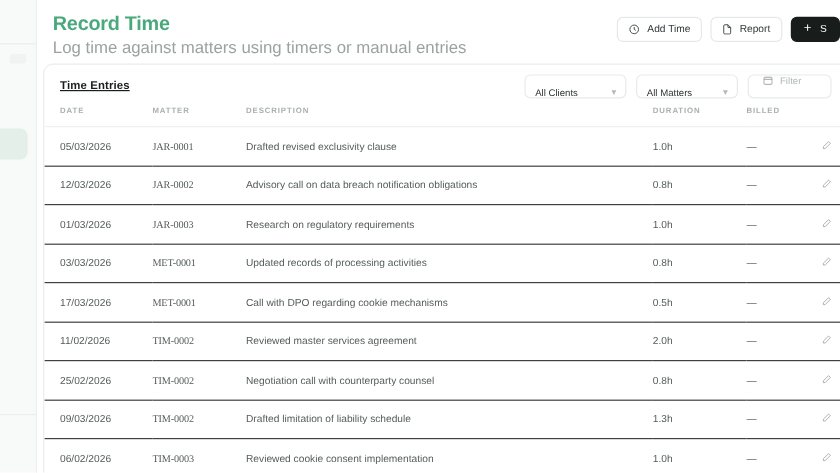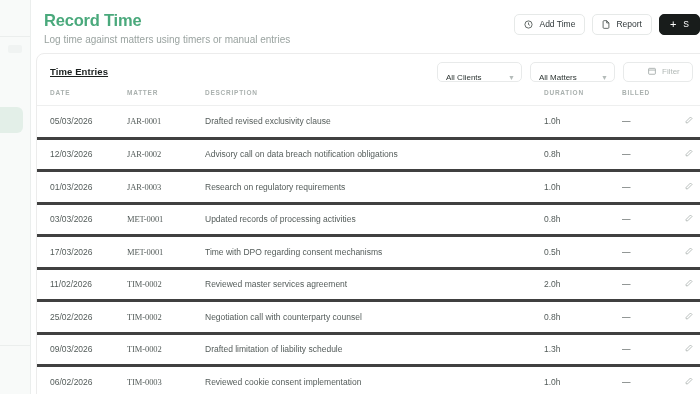--- a/index.html
+++ b/index.html
@@ -83,21 +83,21 @@
 
   .page-title {
     font-size: 16.5px;
     font-weight: bold;
     color: #4aa97c;
     letter-spacing: -0.2px;
     line-height: 19px;
   }
 
   .page-subtitle {
-    font-size: 10px;
+    font-size: 14px;
     color: #9aa3a0;
     margin-top: 4px;
     line-height: 11px;
   }
 
   .header-actions {
     display: flex;
     align-items: center;
     gap: 7px;
     padding-right: 0;
@@ -187,25 +187,25 @@
   }
   .select .chev {
     color: #b4bbb9;
     font-size: 7px;
     line-height: 1;
     margin-left: 4px;
   }
 
   .date-filter {
     display: inline-flex;
-    align-items: center;
+    align-items: flex-start;
     gap: 6px;
     width: 70px;
     height: 20px;
-    padding: 0 24px;
+    padding: 0 12px;
     border: 1px solid #e8eaea;
     border-radius: 5px;
     background: #ffffff;
     font-size: 8px;
     color: #b2b9b7;
     cursor: pointer;
     overflow: hidden;
     white-space: nowrap;
   }
 
@@ -224,21 +224,21 @@
     text-transform: uppercase;
     text-align: left;
     padding: 0 0 9px 0;
     border-bottom: 1px solid #eeefef;
   }
 
   .table tbody td {
     font-size: 8.5px;
     color: #545c5a;
     height: 32.5px;
-    border-bottom: 3px solid #404040;
+    border-bottom: 1px solid #404040;
     vertical-align: middle;
     padding: 0;
     white-space: nowrap;
     overflow: hidden;
   }
 
   .col-date    { width: 90px;  padding-left: 13px !important; }
   .col-matter  { width: 78px; }
   .col-desc    { width: auto; }
   .col-dur     { width: 78px; }
@@ -389,21 +389,21 @@
               <td class="cell-desc">Updated records of processing activities</td>
               <td class="cell-dur">0.8h</td>
               <td class="cell-billed">—</td>
               <td class="cell-act"><span class="edit-icon"><svg width="8" height="8" viewBox="0 0 14 14" fill="none" stroke="#9aa2a0" stroke-width="1.2">
                     <path d="M9.6 1.8l2.6 2.6L4.6 12H2v-2.6z"></path>
                   </svg></span></td>
             </tr>
             <tr>
               <td class="cell-date">17/03/2026</td>
               <td class="cell-matter">MET-0001</td>
-              <td class="cell-desc">Time with DPO regarding consent mechanisms</td>
+              <td class="cell-desc">Call with DPO regarding cookie mechanisms</td>
               <td class="cell-dur">0.5h</td>
               <td class="cell-billed">—</td>
               <td class="cell-act"><span class="edit-icon"><svg width="8" height="8" viewBox="0 0 14 14" fill="none" stroke="#9aa2a0" stroke-width="1.2">
                     <path d="M9.6 1.8l2.6 2.6L4.6 12H2v-2.6z"></path>
                   </svg></span></td>
             </tr>
             <tr>
               <td class="cell-date">11/02/2026</td>
               <td class="cell-matter">TIM-0002</td>
               <td class="cell-desc">Reviewed master services agreement</td>

